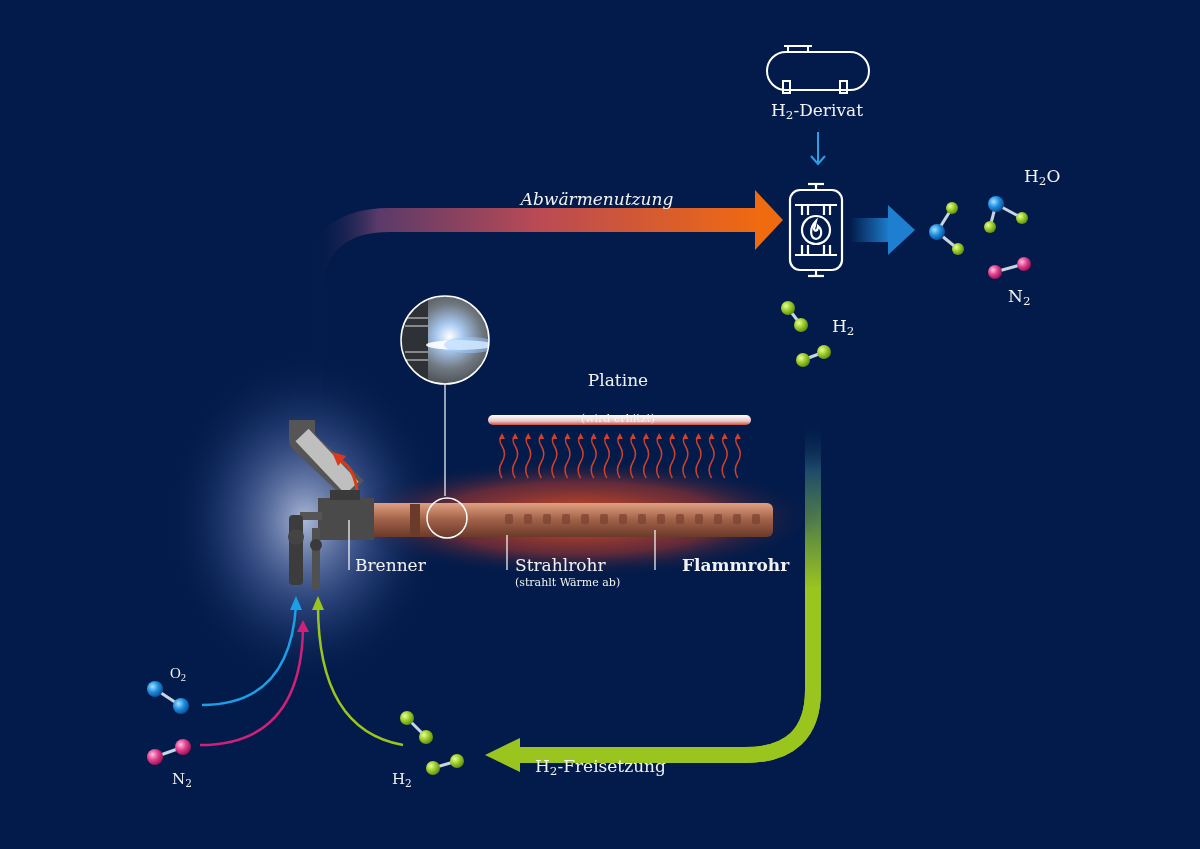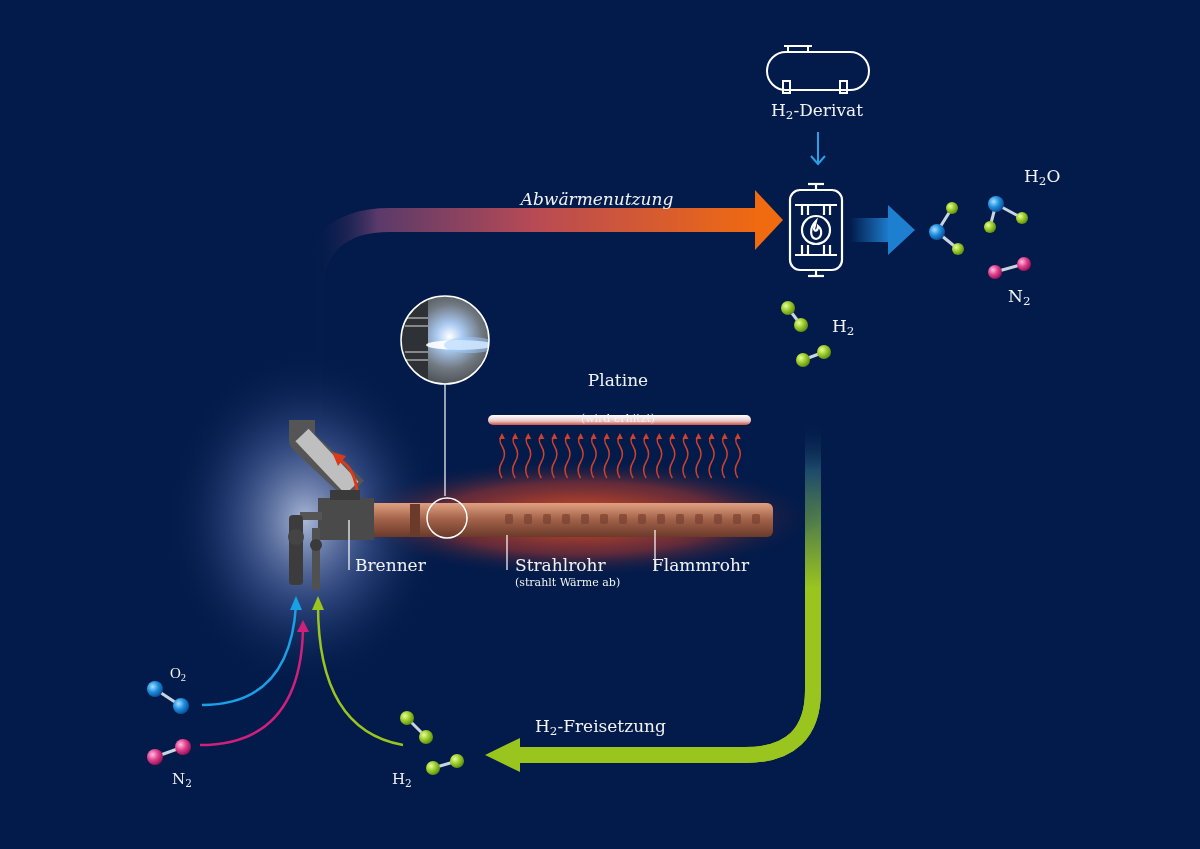--- a/index.html
+++ b/index.html
@@ -300,17 +300,17 @@
 <div class="lbl big center" style="left:817px;top:100px;"><span>H</span><sub>2</sub><span>-Derivat</span></div>
 <div class="lbl big center" style="left:597px;top:189px;font-style:italic;">Abwärmenutzung</div>
 <div class="lbl big" style="left:1024px;top:166px;"><span>H</span><sub>2</sub><span>O</span></div>
 <div class="lbl big" style="left:1008px;top:286px;"><span>N</span><sub>2</sub></div>
 <div class="lbl big" style="left:832px;top:316px;"><span>H</span><sub>2</sub></div>
 <div class="lbl big center" style="left:618px;top:370px;">Platine</div>
 <div class="lbl small center" style="left:618px;top:391px;font-size:11px;margin-top:21px;">(wird erhitzt)</div>
 <div class="lbl big" style="left:355px;top:555px;">Brenner</div>
 <div class="lbl big" style="left:515px;top:555px;">Strahlrohr</div>
 <div class="lbl small" style="left:515px;top:576px;font-size:11px;">(strahlt Wärme ab)</div>
-<div class="lbl big" style="left:652px;top:555px;">Flammrohr</div>
+<div class="lbl big" style="left:682px;top:555px;font-weight:bold;">Flammrohr</div>
 <div class="lbl" style="left:170px;top:665px;font-size:15px;font-family:Liberation Serif, serif;"><span>O</span><sub>2</sub></div>
 <div class="lbl" style="left:172px;top:770px;font-size:15px;"><span>N</span><sub>2</sub></div>
 <div class="lbl" style="left:392px;top:770px;font-size:15px;"><span>H</span><sub>2</sub></div>
-<div class="lbl big" style="left:535px;top:716px;"><span>H</span><sub>2</sub><span>-Freisetzung</span></div>
+<div class="lbl big" style="left:535px;top:756px;"><span>H</span><sub>2</sub><span>-Freisetzung</span></div>
 
 </body></html>

